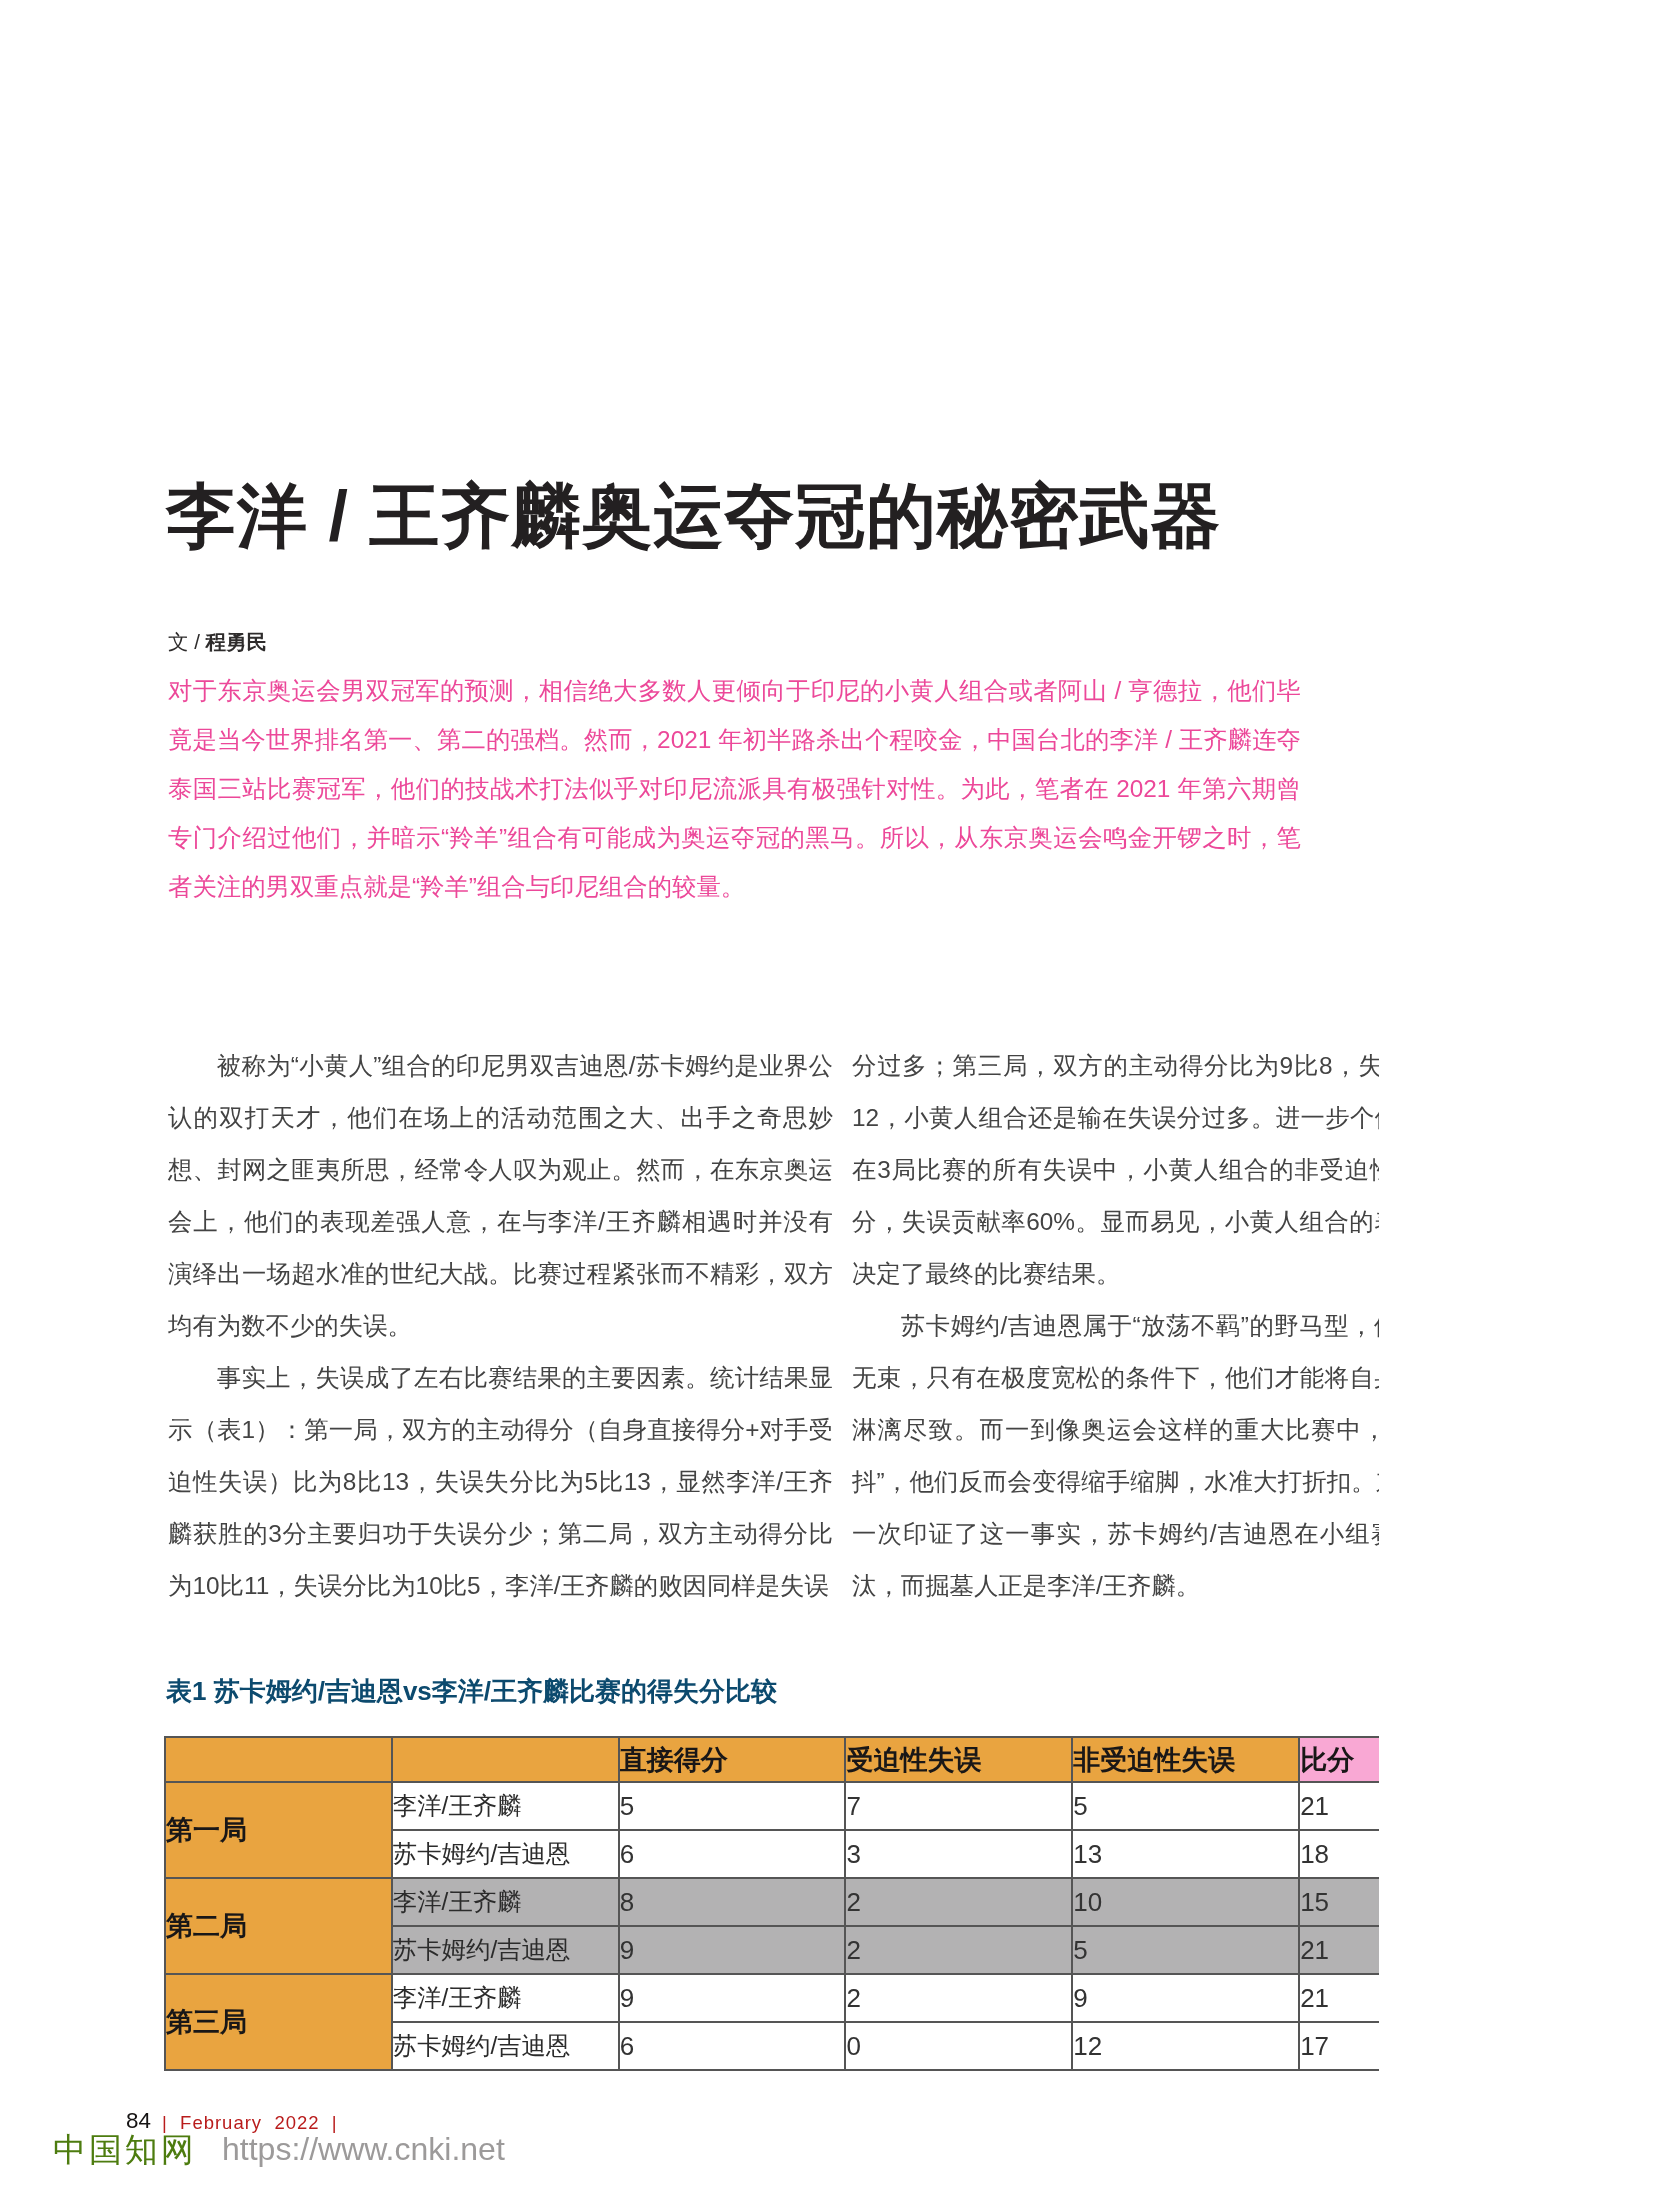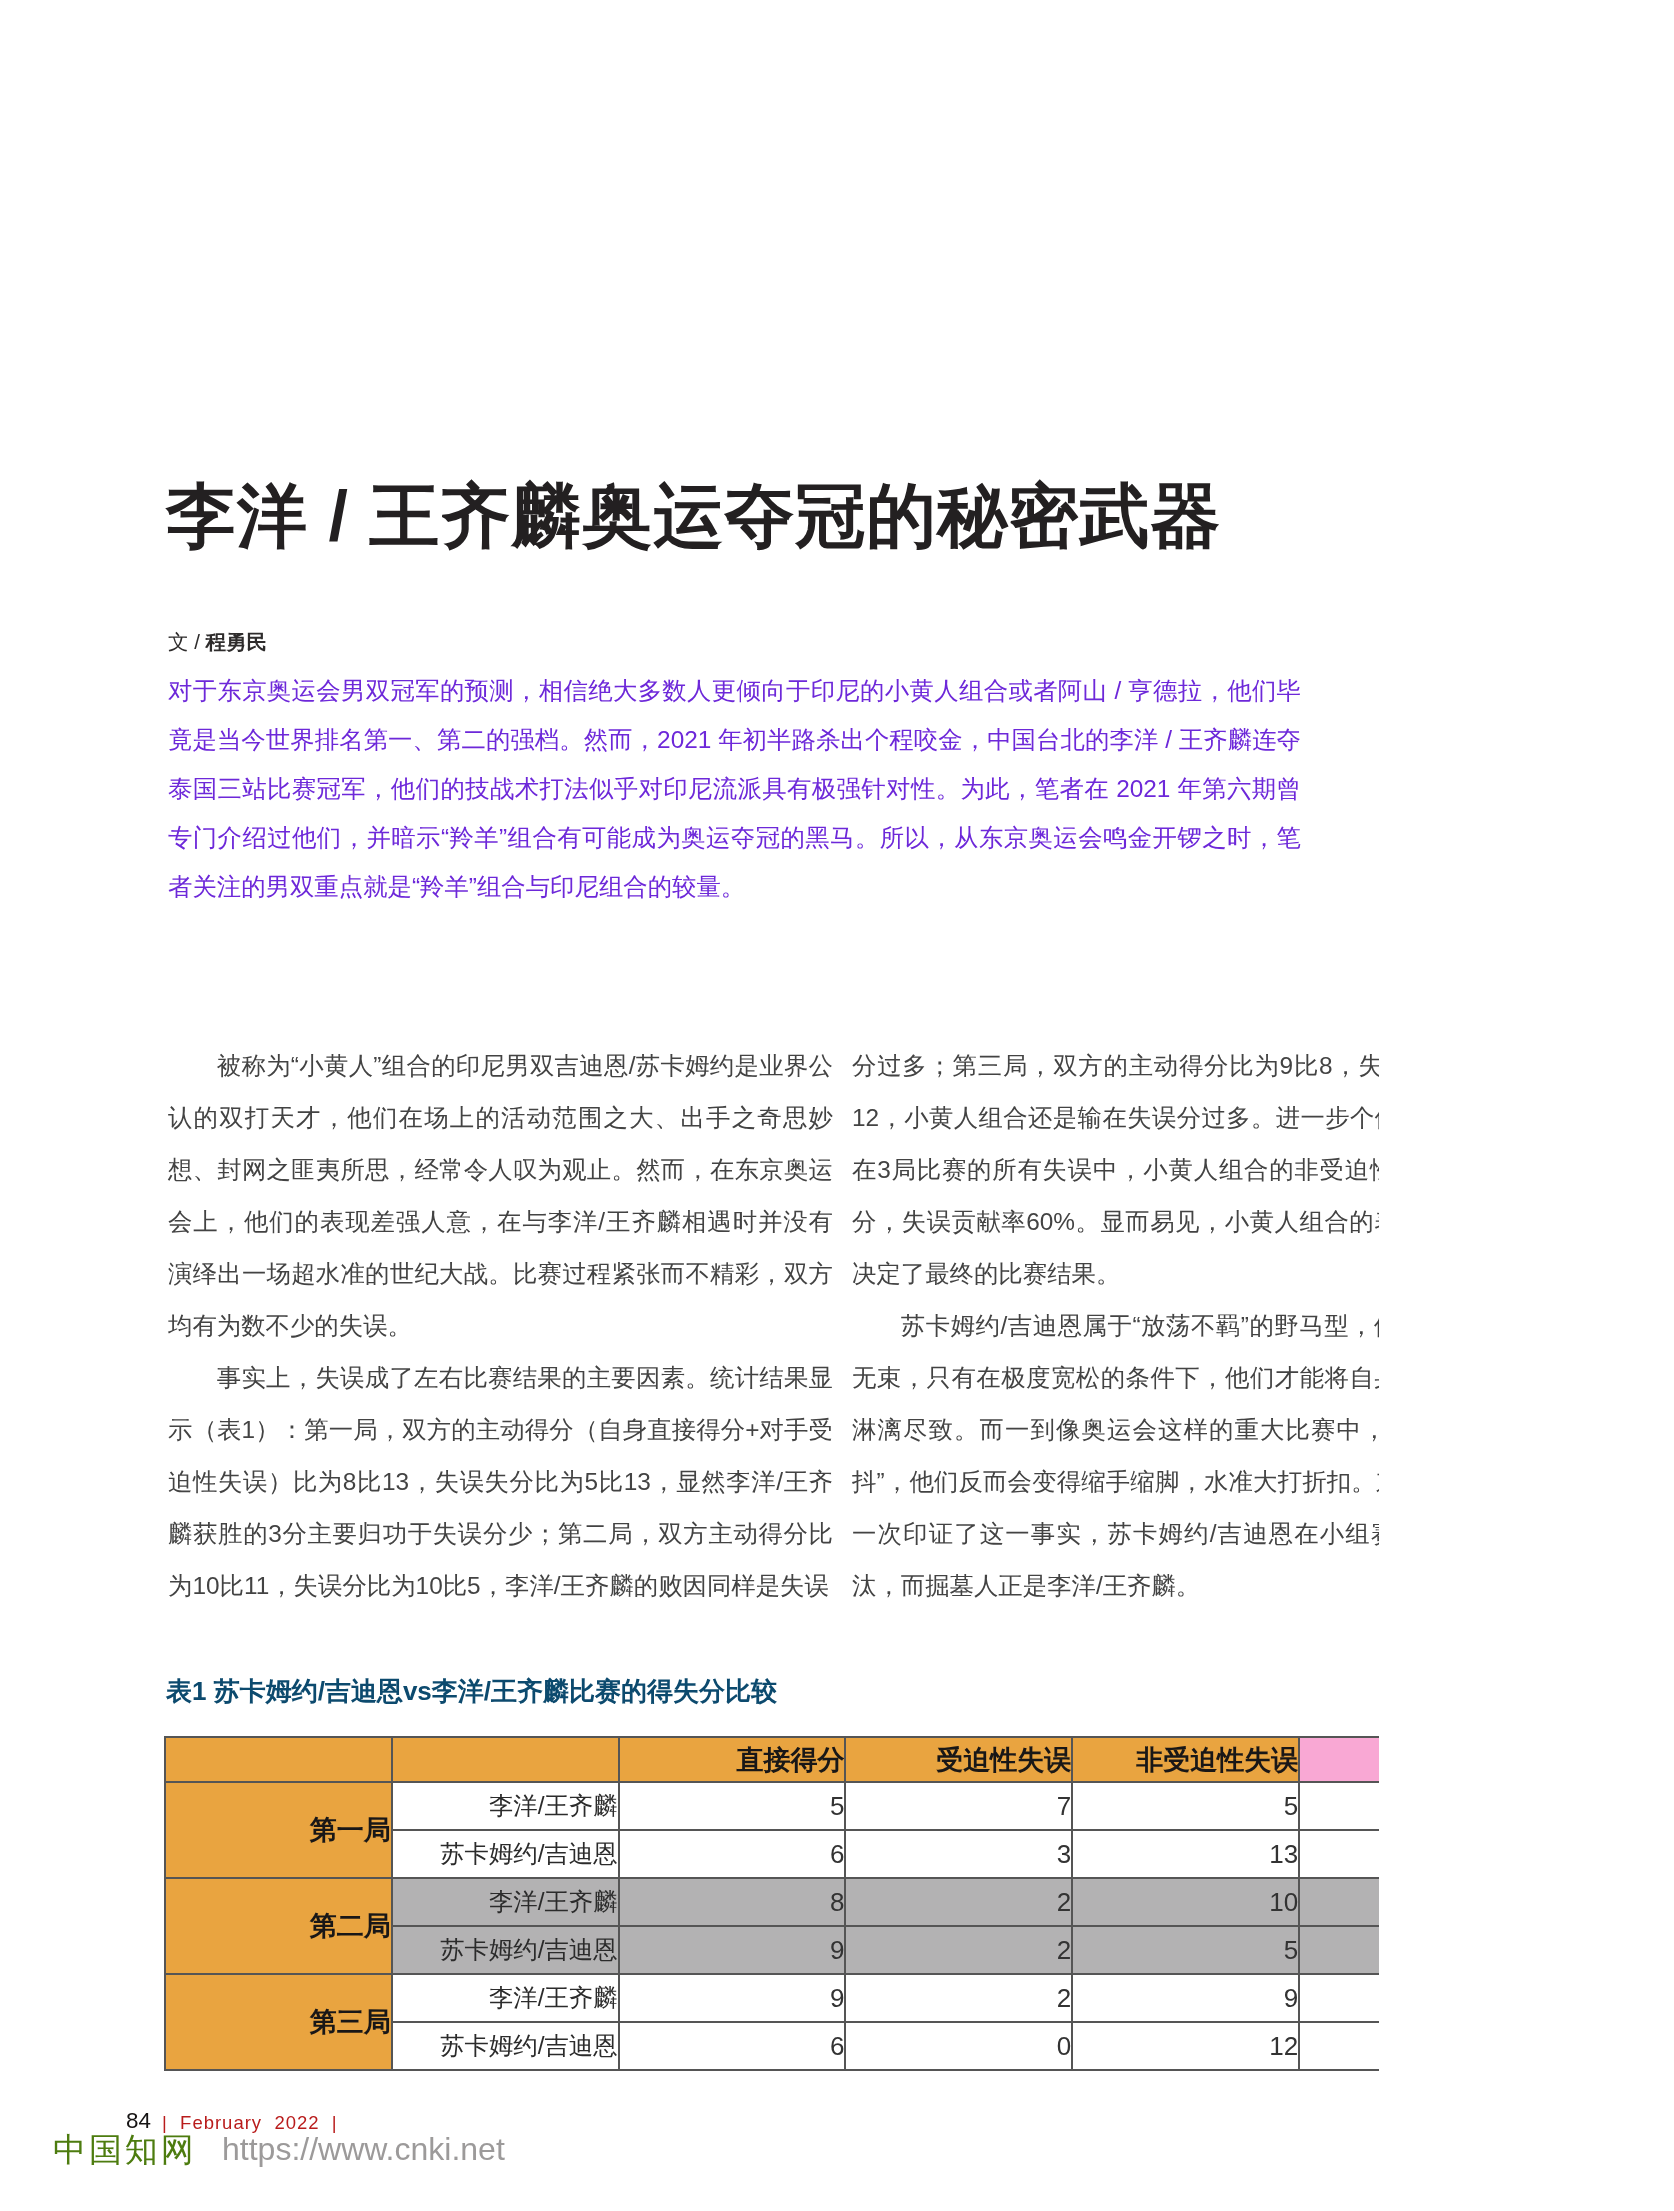--- a/index.html
+++ b/index.html
@@ -32,21 +32,21 @@
   }
   .byline .author-name { font-weight: bold; }
   .intro {
     position: absolute;
     left: 168px;
     top: 666px;
     width: 1133px;
     margin: 0;
     font-size: 24.4px;
     line-height: 49px;
-    color: #6d28d9;
+    color: #ec4899;
     text-align: justify;
     text-align-last: left;
   }
   .col {
     position: absolute;
     top: 1040px;
     font-size: 24.4px;
     line-height: 52px;
     color: #434343;
     text-align: justify;
@@ -69,21 +69,21 @@
     position: absolute;
     left: 164px;
     top: 1736px;
     width: 1363px;
     border-collapse: collapse;
     table-layout: fixed;
     border: 2.9px solid #3a3a3a;
   }
   table.stats th, table.stats td {
     border: 2px solid #555555;
-    text-align: right;
+    text-align: left;
     vertical-align: middle;
     padding: 0;
     overflow: hidden;
   }
   table.stats thead tr { height: 45px; }
   table.stats tbody tr { height: 48px; }
   th.orange, td.gcell { background: #e9a440; }
   table.stats th {
     font-size: 27px;
     font-weight: bold;

